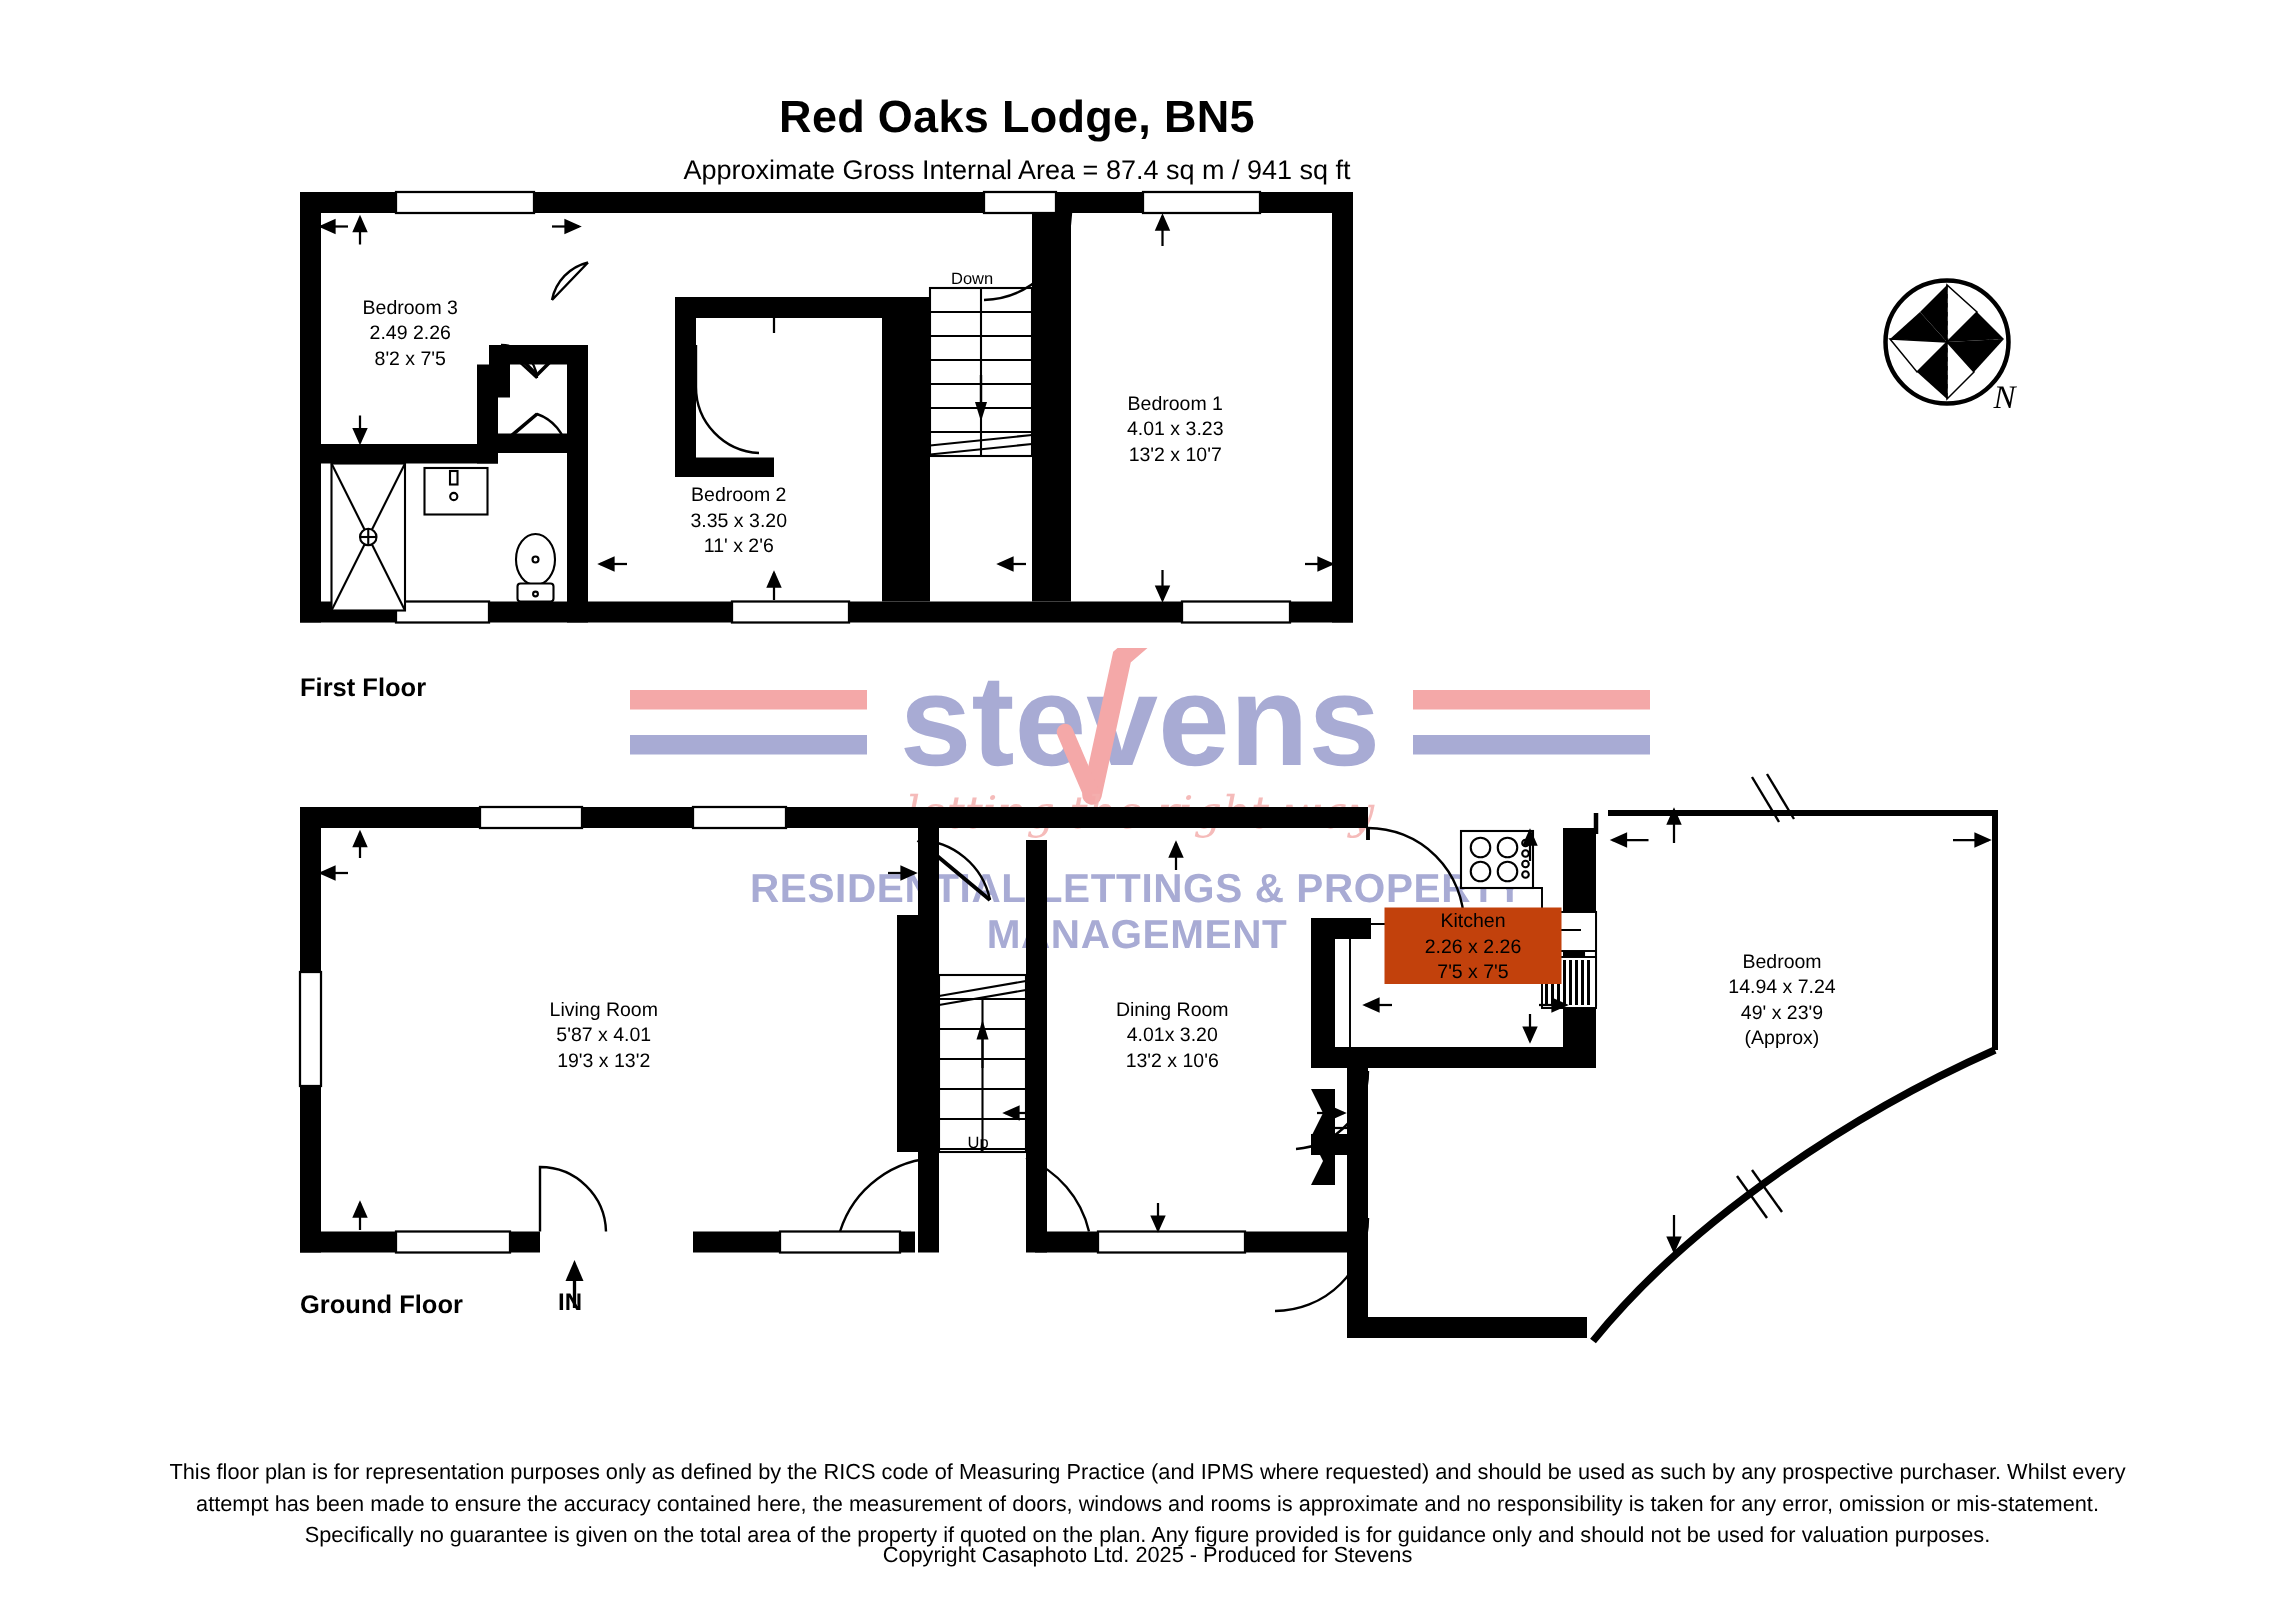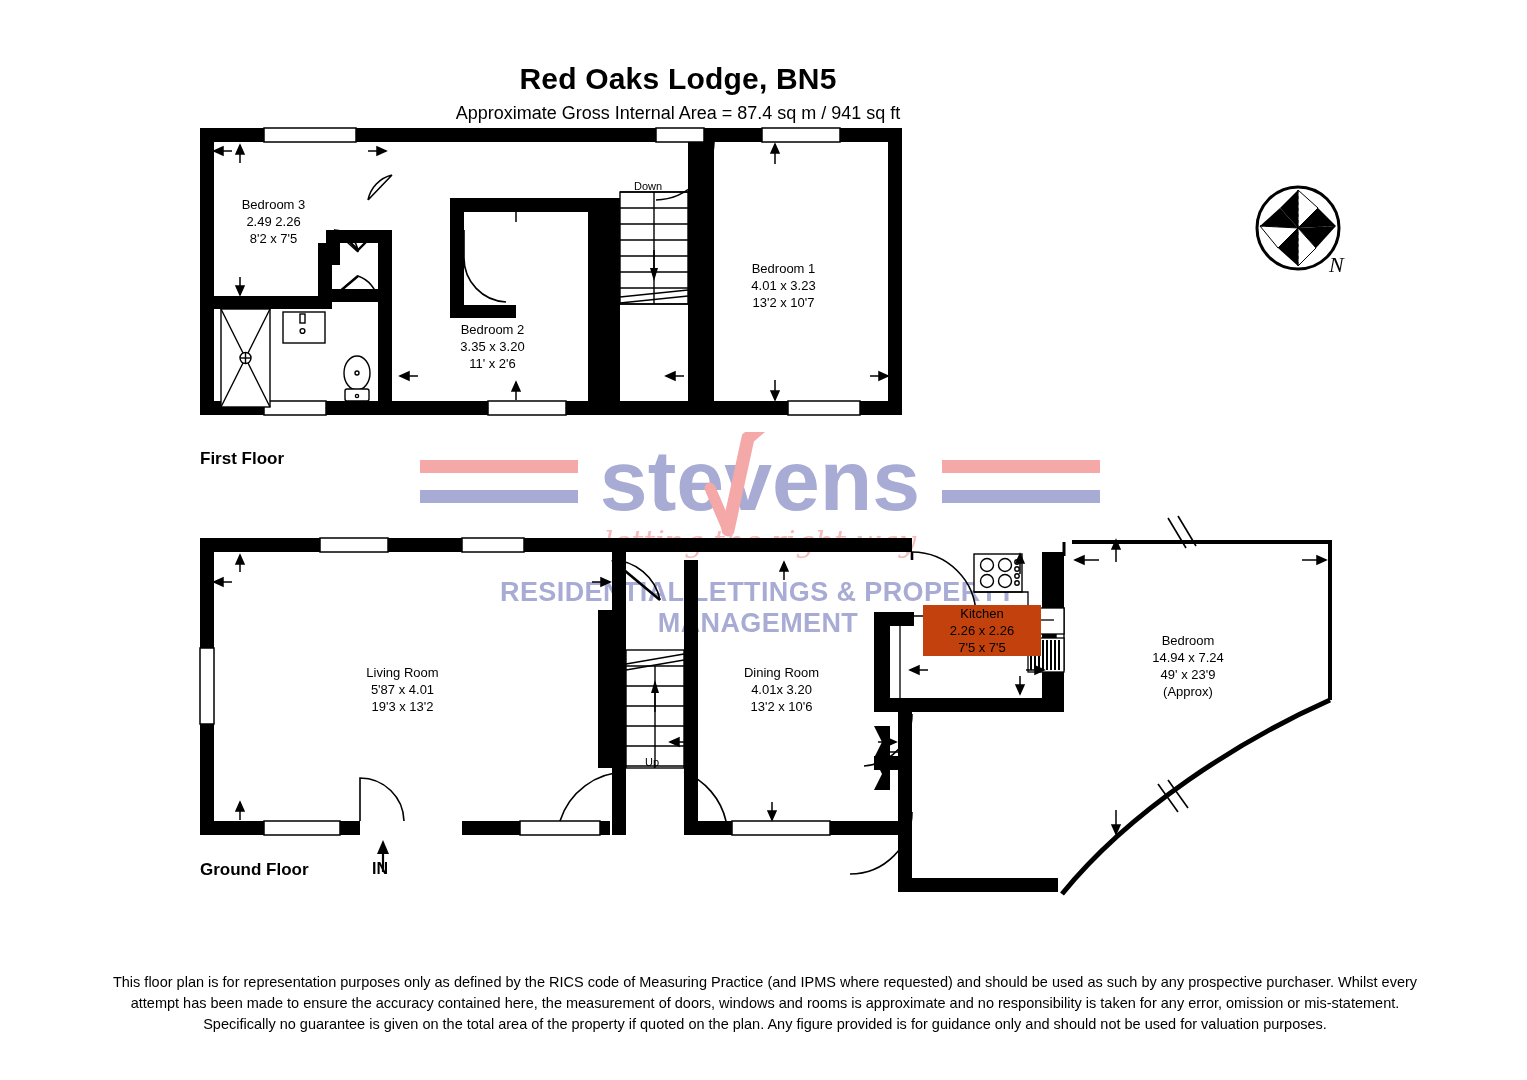--- a/index.html
+++ b/index.html
@@ -507,14 +507,15 @@
   </div>
 
   <div class="stair-word" style="left:634px; top:180px;">Down</div>
   <div class="stair-word" style="left:634px; top:756px;margin-left:11px;">Up</div>
 
   <div class="floor-label" id="first-floor-label">First Floor</div>
   <div class="floor-label" id="ground-floor-label">Ground Floor</div>
   <div id="entrance-label">IN</div>
 
   <div class="disclaimer">This floor plan is for representation purposes only as defined by the RICS code of Measuring Practice (and IPMS where requested) and should be used as such by any prospective purchaser. Whilst every attempt has been made to ensure the accuracy contained here, the measurement of doors, windows and rooms is approximate and no responsibility is taken for any error, omission or mis-statement. Specifically no guarantee is given on the total area of the property if quoted on the plan. Any figure provided is for guidance only and should not be used for valuation purposes.</div>
+  <div class="copyright">Copyright Casaphoto Ltd. 2025 - Produced for Stevens</div>
 
 </div>
 
 </body></html>

